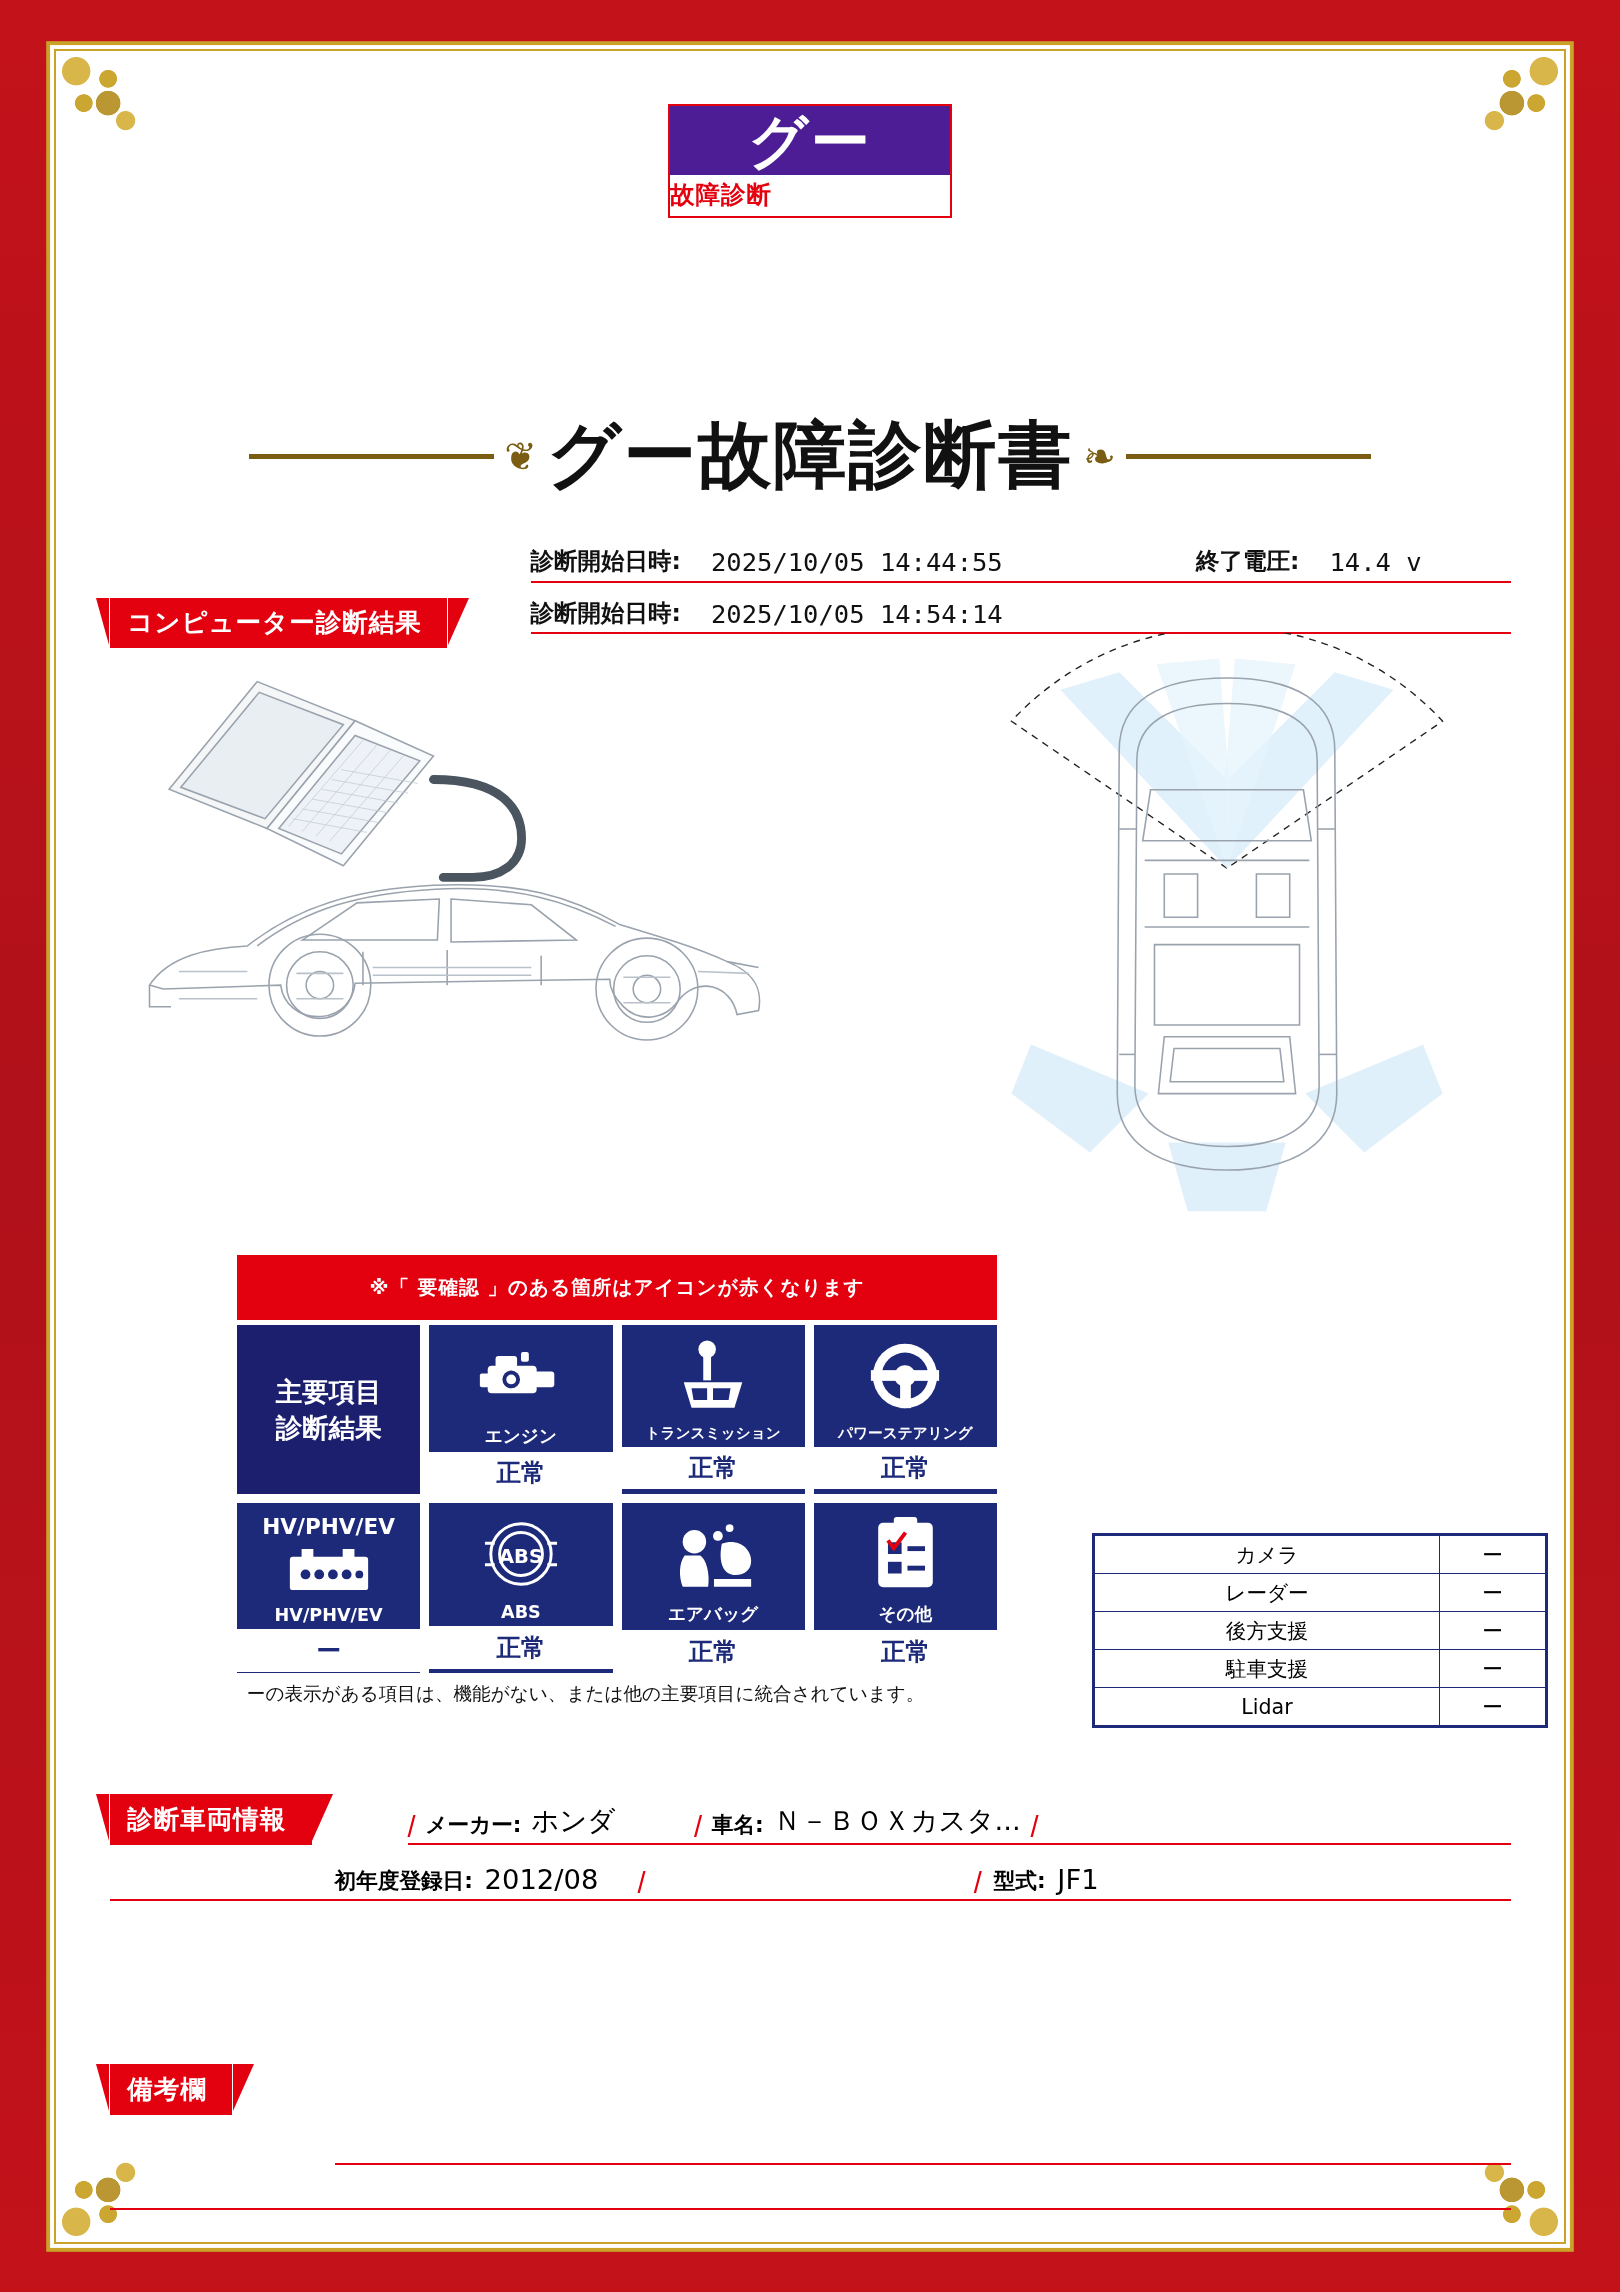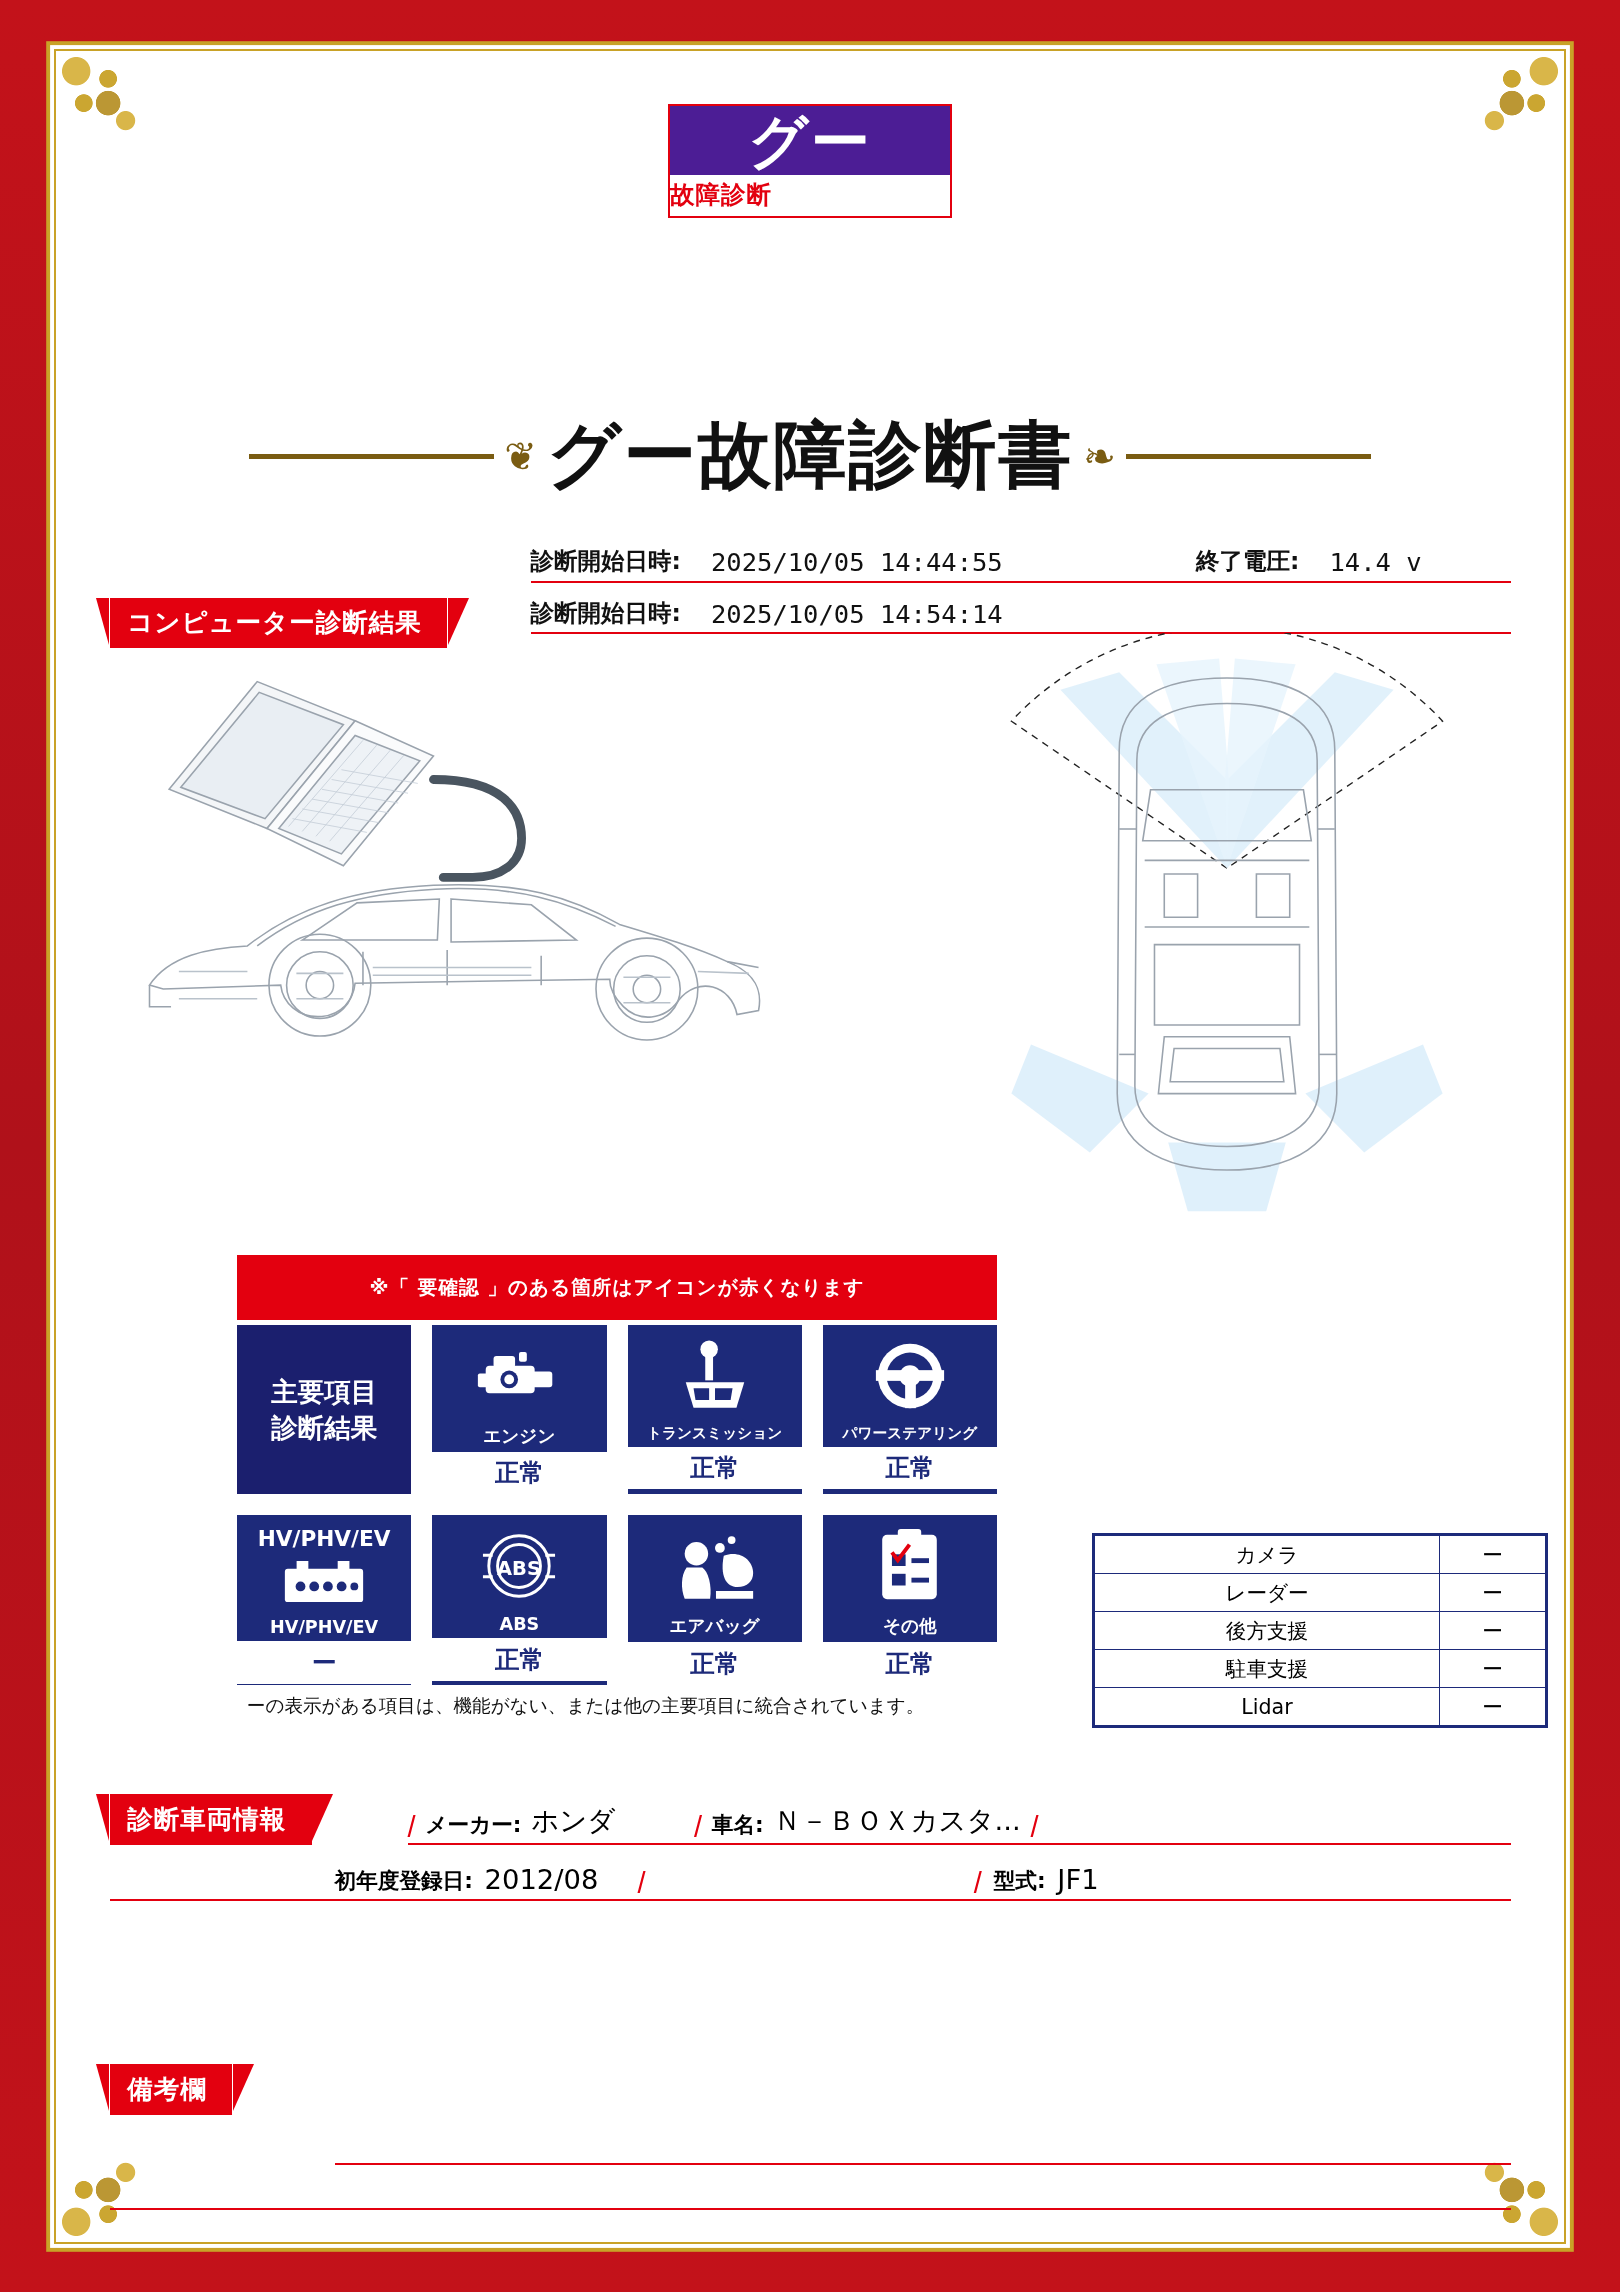--- a/index.html
+++ b/index.html
@@ -115,21 +115,21 @@
 
   
   .items-panel { position:absolute; left:147px; top:1171px; width:760px; }
   .items-note-bar {
     background:#e3000f; color:#fff; text-align:center;
     font-size:19.6px; font-weight:bold; padding:19px 0; letter-spacing:1px;
     font-family:"DejaVu Sans", sans-serif;
   }
   .items-grid {
     display:grid; grid-template-columns: repeat(4, 1fr);
-    gap:21px; margin-top:4.9px;
+    gap:9px; margin-top:4.9px;
   }
   .cell {
     background:#1d2a7a; color:#fff; text-align:center;
     padding:5.9px 3.9px 0; position:relative;
   }
   .cell.first {
     background:#1b1f6e; display:flex; align-items:center; justify-content:center;
     font-size:26.5px; font-weight:bold; line-height:1.35; padding:0;
     font-family:"DejaVu Sans", sans-serif;
   }

